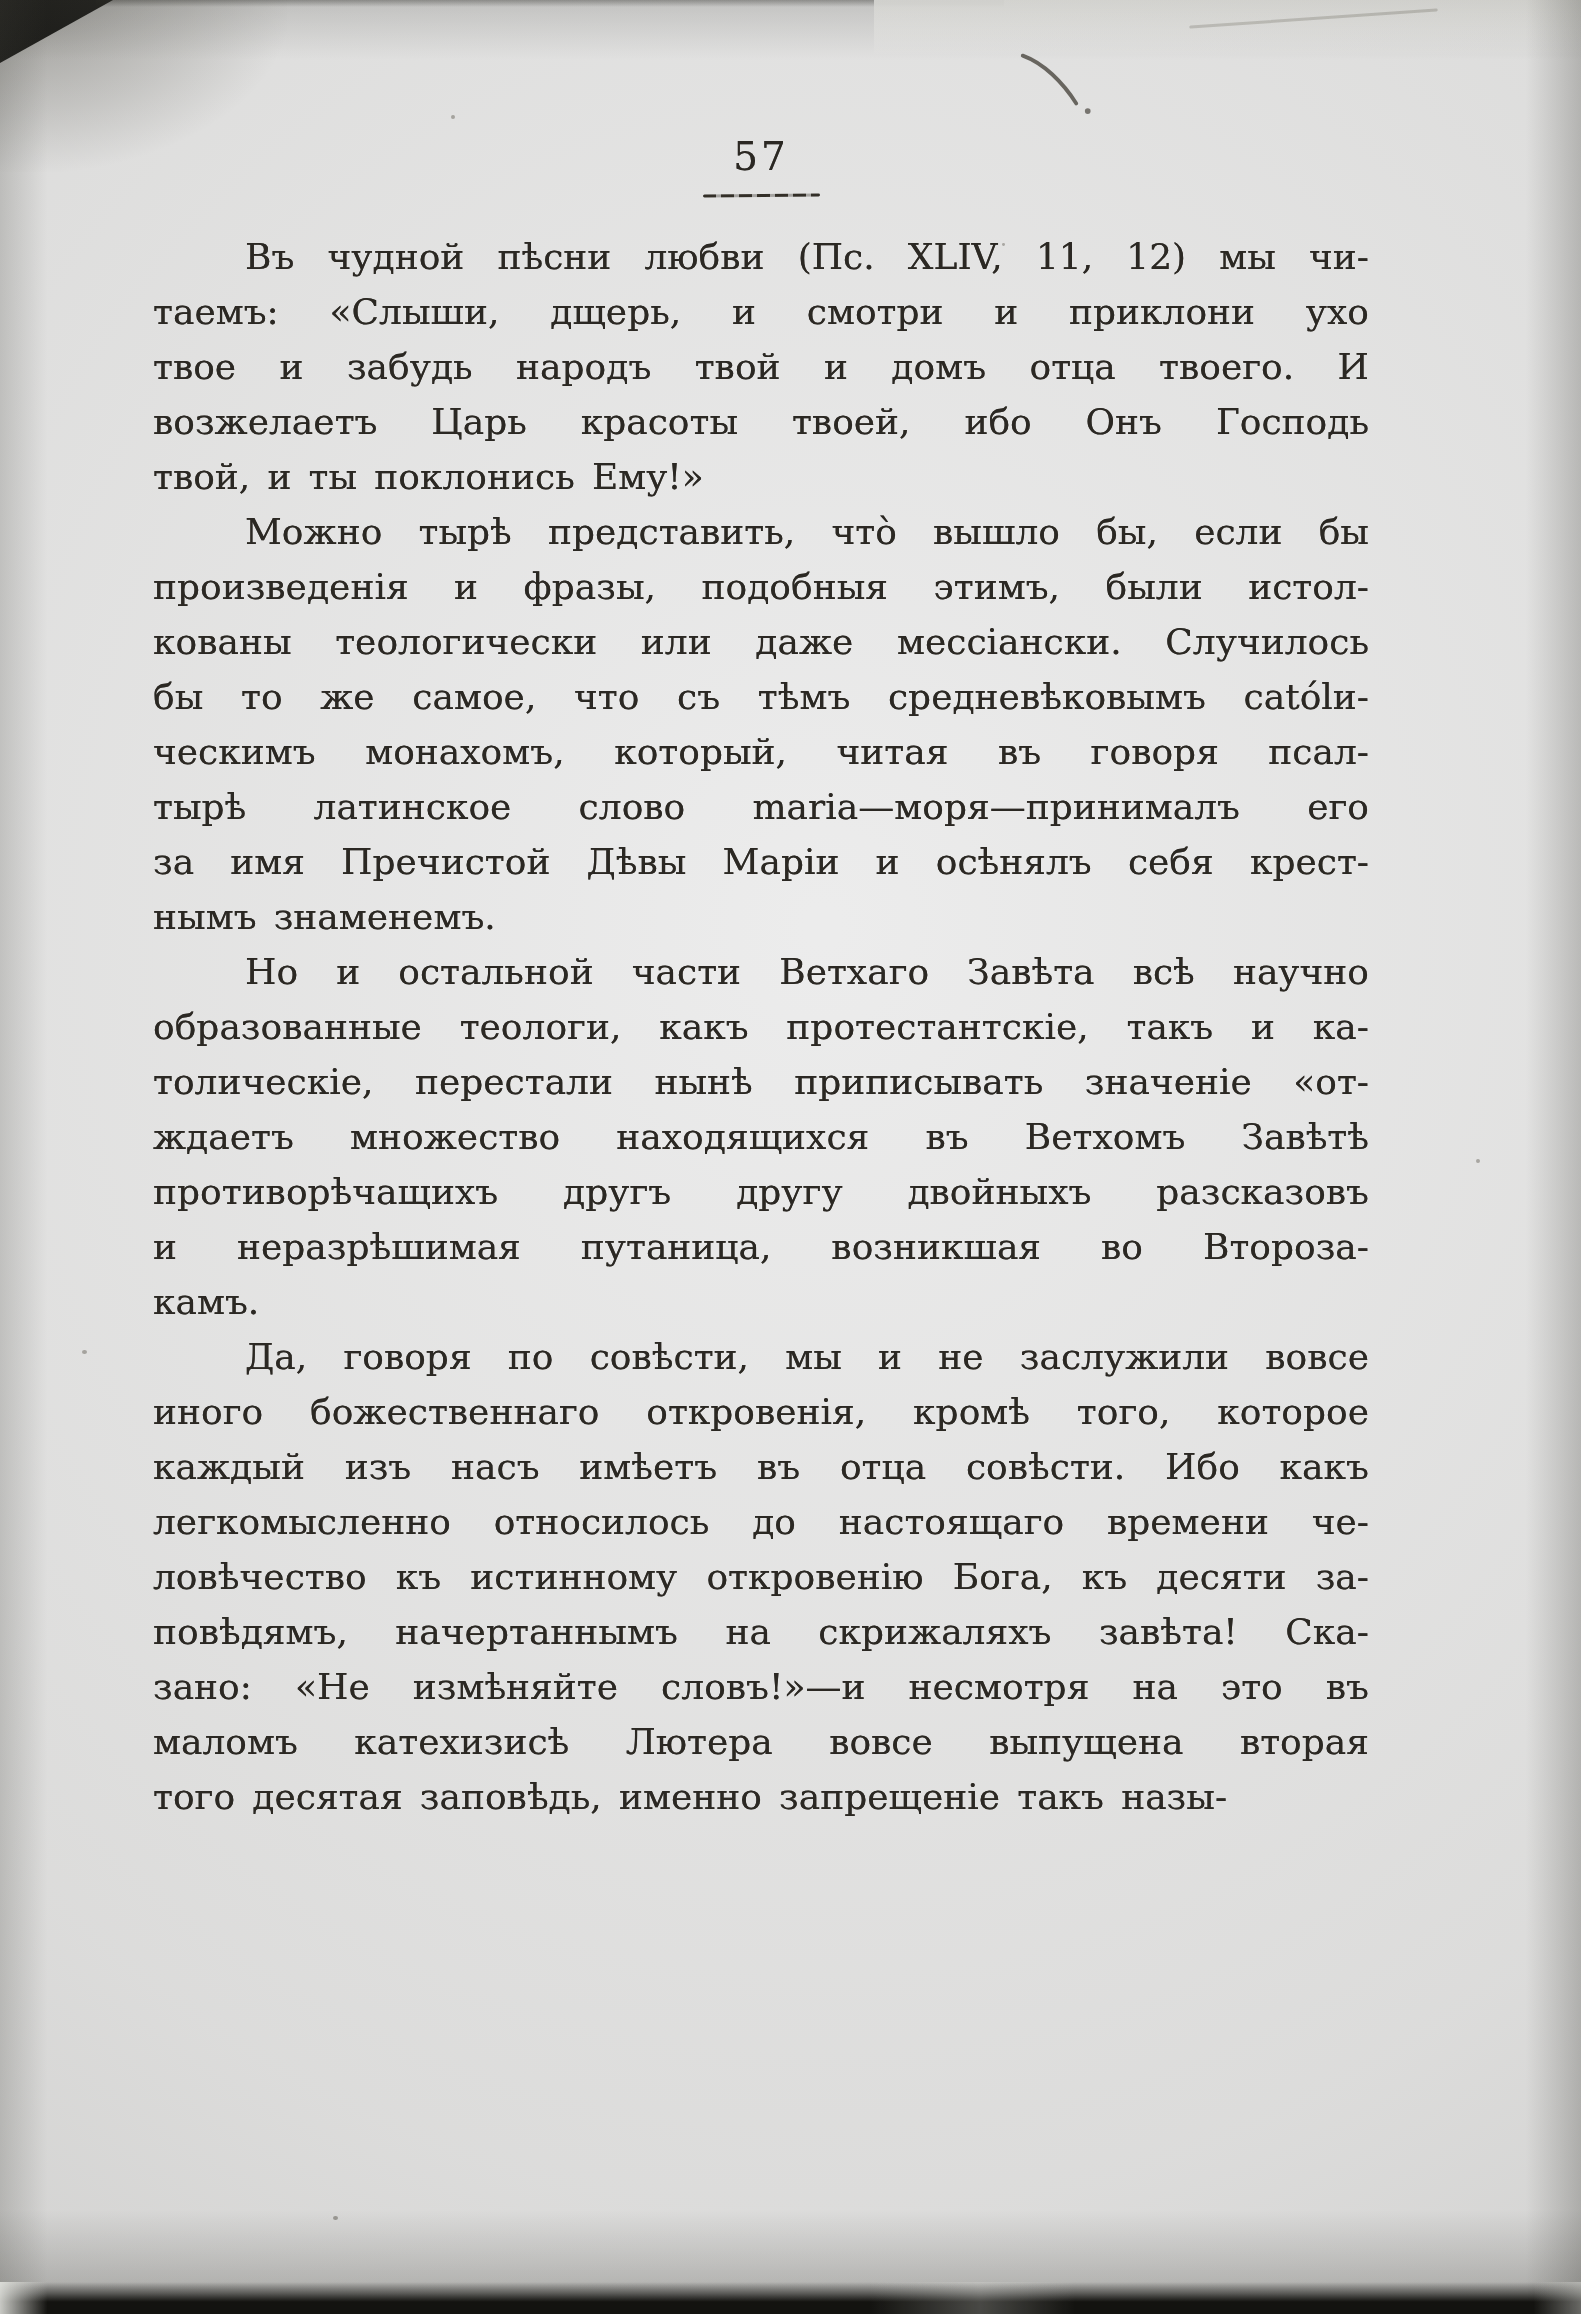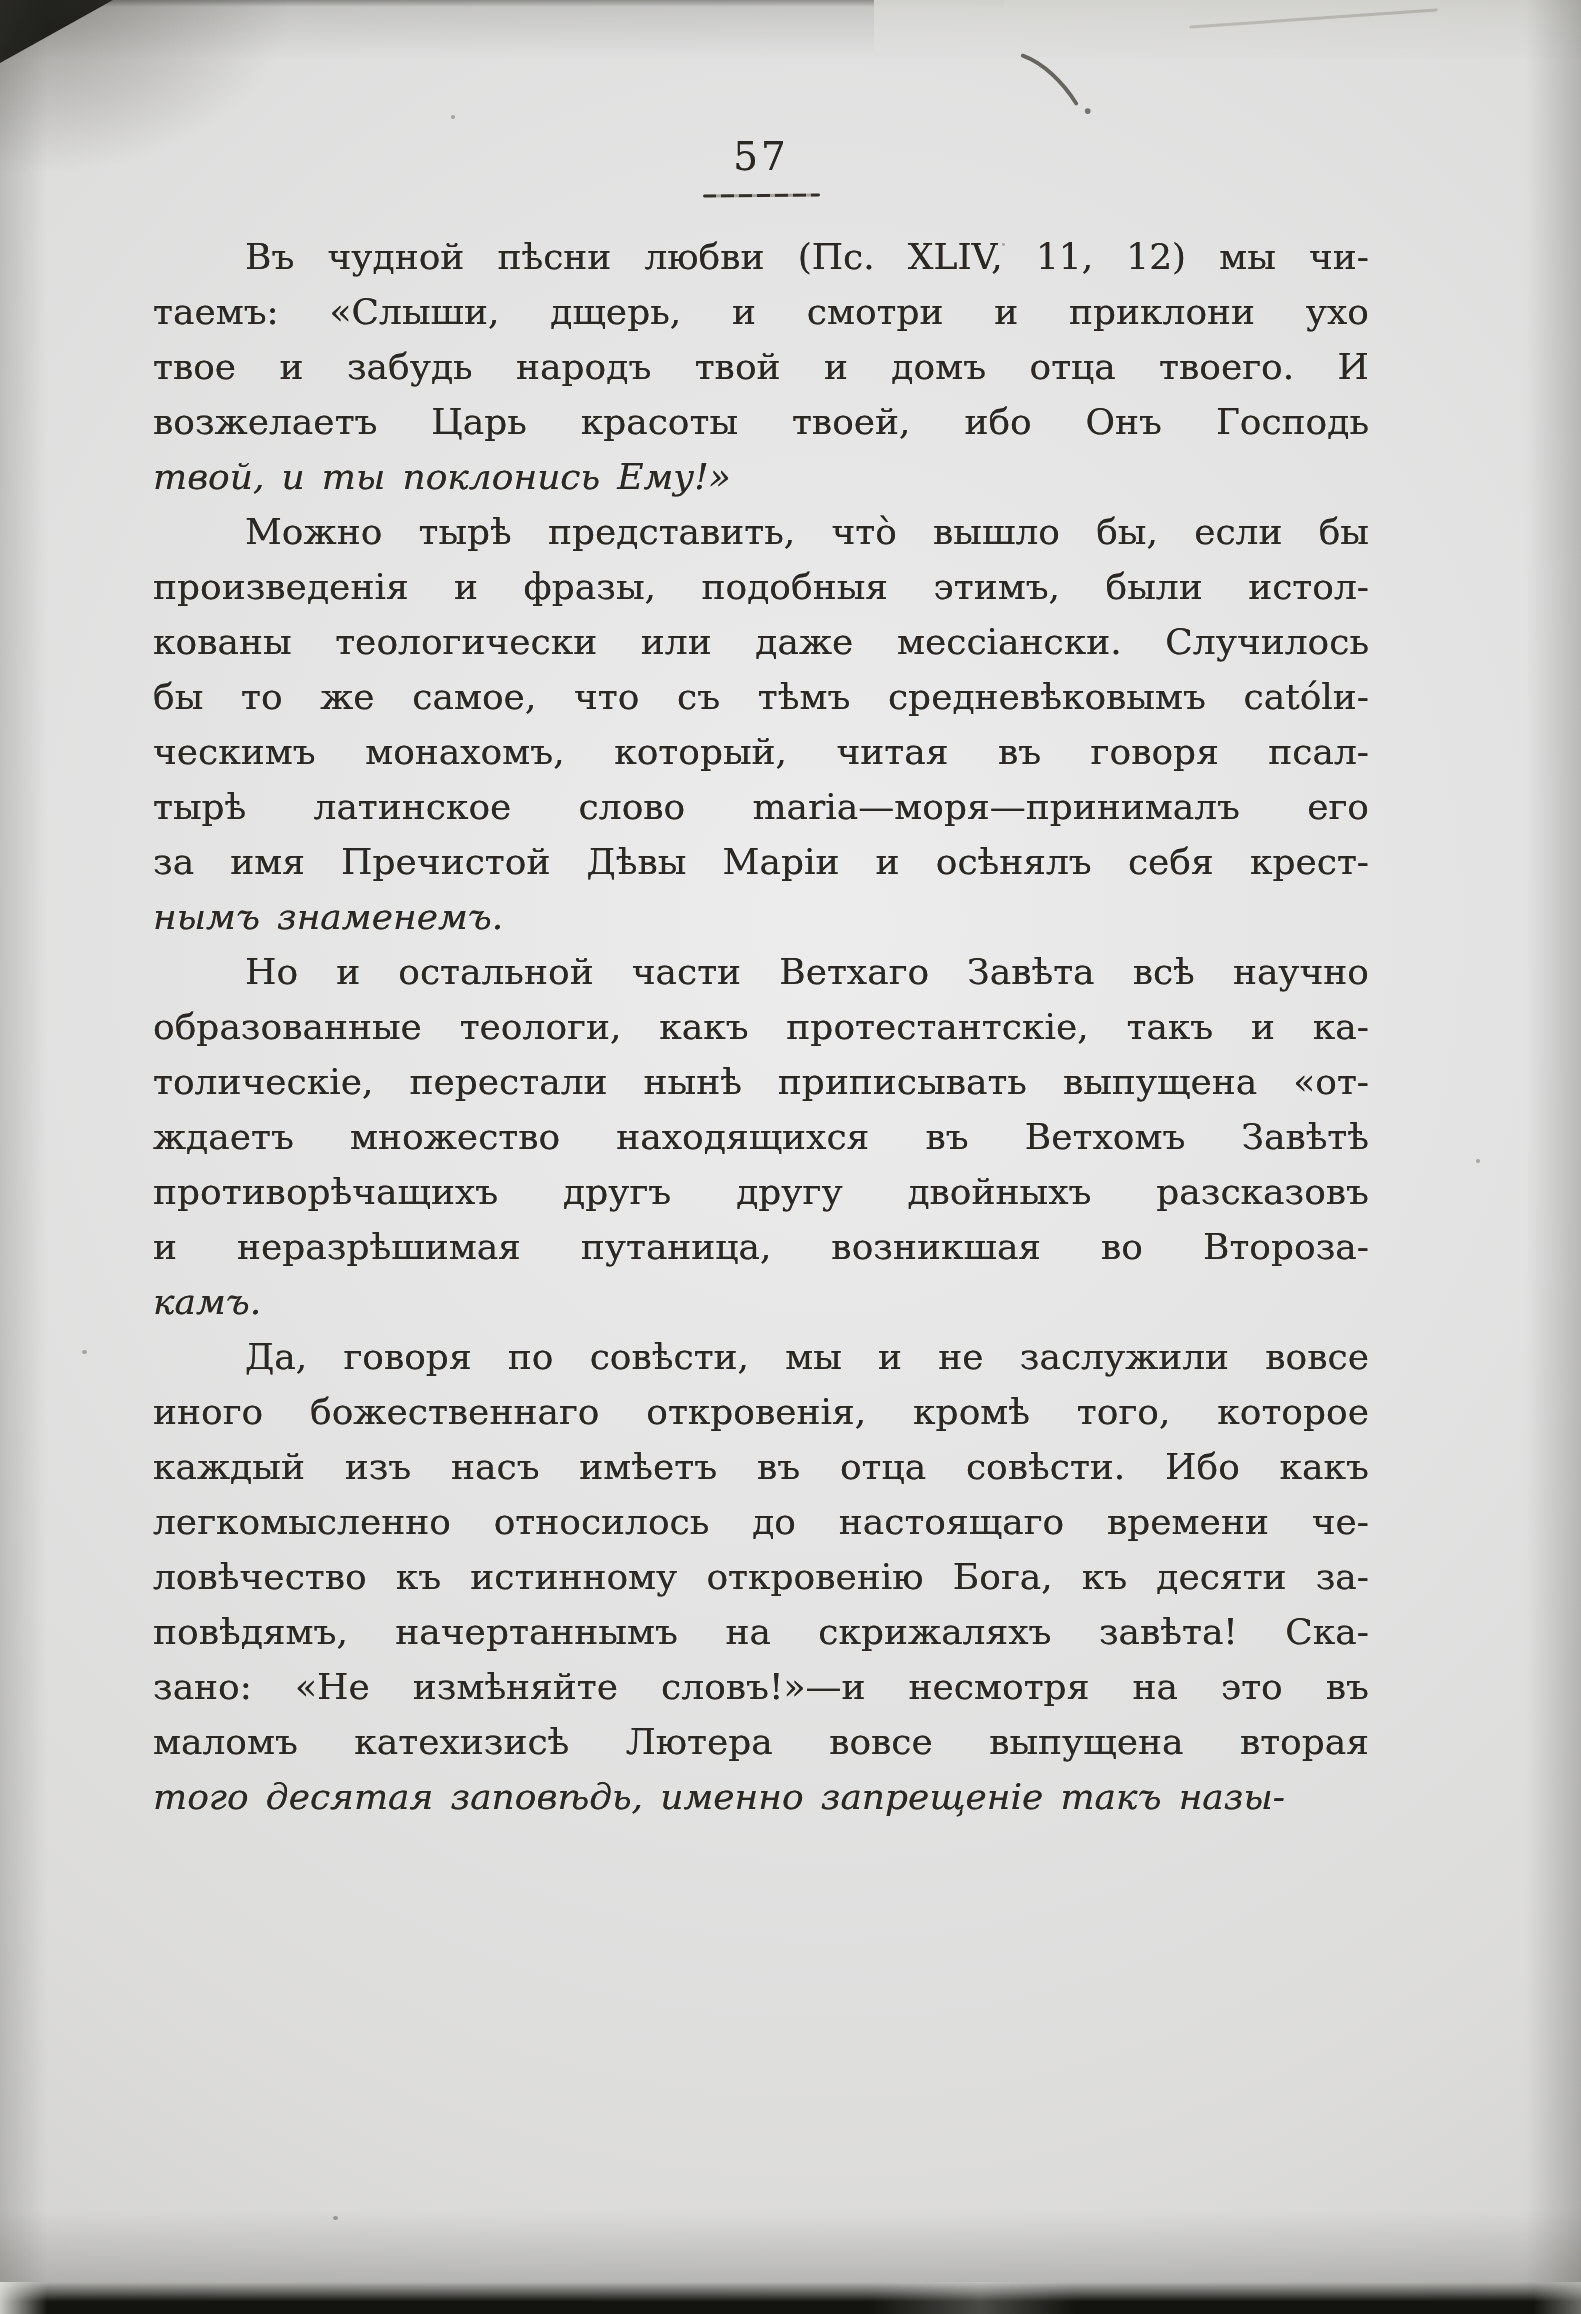--- a/index.html
+++ b/index.html
@@ -81,21 +81,21 @@
     position:absolute;left:153px;top:229px;width:1216px;z-index:10;
     font-size:36px;line-height:55px;
     word-spacing:5.7px;
     text-shadow:0 0 0.6px rgba(40,36,30,0.75);
   }
   .line{
     text-align:justify;
     text-align-last:justify;
     text-justify:inter-word;
   }
-  .line.lastline{text-align-last:left;font-style:italic;}
+  .line.lastline{text-align-last:left;}
   .line.firstline{text-indent:92px;}
 </style>
 </head>
 <body>
 
 <div class="page" style="background: #e5e5e5; color: rgb(43, 40, 35);">
   <div class="vignette"></div>
   <div class="corner-halo"></div>
   <div class="corner-tl"></div>
   <div class="top-edge"></div>
@@ -132,21 +132,21 @@
         <div class="line">кованы теологически или даже мессіански. Случилось</div>
         <div class="line">бы то же самое, что съ тѣмъ средневѣковымъ católи-</div>
         <div class="line">ческимъ монахомъ, который, читая въ говоря псал-</div>
         <div class="line">тырѣ латинское слово maria—моря—принималъ его</div>
         <div class="line">за имя Пречистой Дѣвы Маріи и осѣнялъ себя крест-</div>
         <div class="line lastline">нымъ знаменемъ.</div>
       </div>
       <div class="para">
         <div class="line firstline">Но и остальной части Ветхаго Завѣта всѣ научно</div>
         <div class="line">образованные теологи, какъ протестантскіе, такъ и ка-</div>
-        <div class="line">толическіе, перестали нынѣ приписывать выпущена «от-</div>
+        <div class="line">толическіе, перестали нынѣ приписывать значеніе «от-</div>
         <div class="line">ждаетъ множество находящихся въ Ветхомъ Завѣтѣ</div>
         <div class="line">противорѣчащихъ другъ другу двойныхъ разсказовъ</div>
         <div class="line">и неразрѣшимая путаница, возникшая во Второза-</div>
         <div class="line lastline">камъ.</div>
       </div>
       <div class="para">
         <div class="line firstline">Да, говоря по совѣсти, мы и не заслужили вовсе</div>
         <div class="line">иного божественнаго откровенія, кромѣ того, которое</div>
         <div class="line">каждый изъ насъ имѣетъ въ отца совѣсти. Ибо какъ</div>
         <div class="line">легкомысленно относилось до настоящаго времени че-</div>

